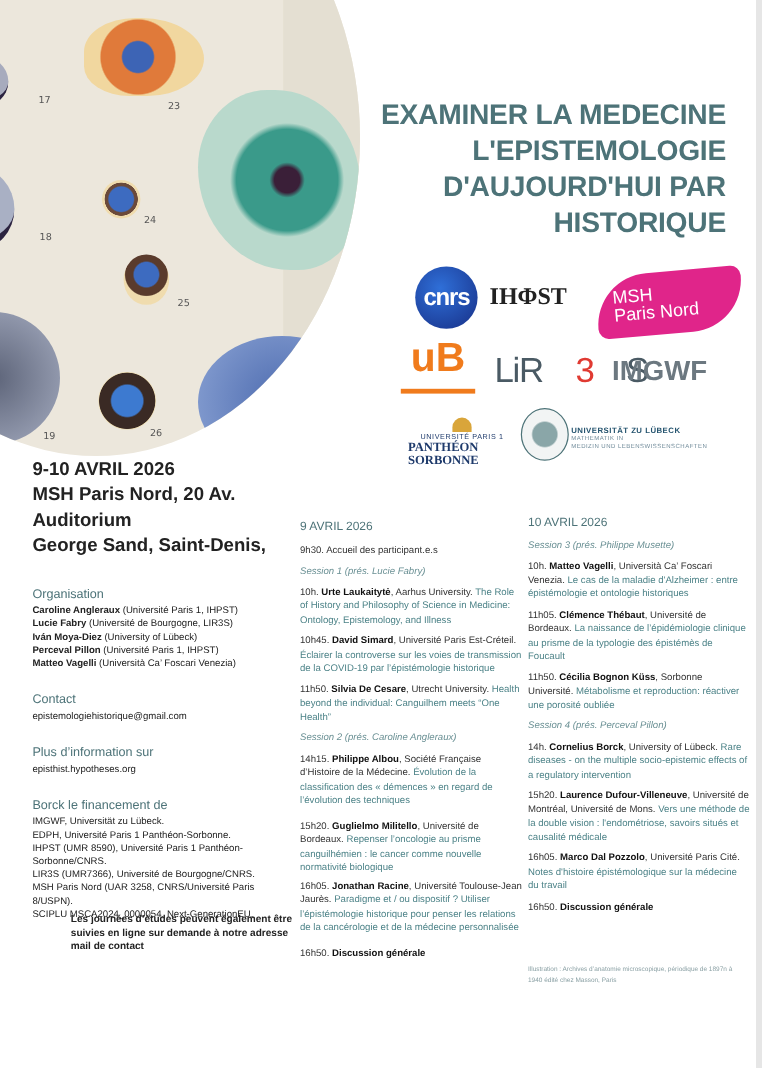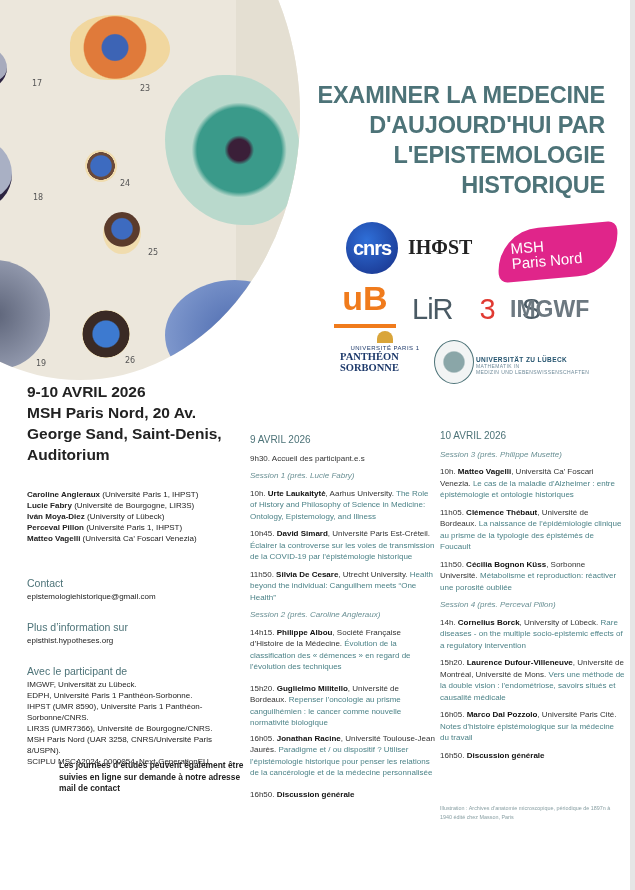--- a/index.html
+++ b/index.html
@@ -21,21 +21,21 @@
           background:radial-gradient(circle at 40% 35%, #2f6fd8, #172f86); color:#fff; font-size:20px; letter-spacing:-1px; }
   .ihpst { left:408px; top:236px; font-family:"Liberation Serif", serif; font-size:20px; color:#222; }
   .msh { left:497px; top:226px; width:122px; height:52px; background:#e0258a; color:#fff;
          border-radius:60px 12px 60px 12px; transform:rotate(-5deg); font-weight:normal; font-size:15px;
          line-height:15px; flex-direction:column; align-items:flex-start; padding-left:14px; box-sizing:border-box; }
   .ub { left:332px; top:280px; width:66px; height:36px; color:#f07b1c; font-size:34px; font-family:"Liberation Sans",sans-serif; }
   .ub-sub { position:absolute; left:334px; top:324px; width:62px; height:4px; background:#f07b1c; }
   .lir3s { left:412px; top:293px; font-size:29px; color:#4a5a64; font-weight:normal; letter-spacing:-1px;gap:27px; }
   .lir3s .three { color:#e03a32; }
   .imgwf { left:510px; top:296px; font-size:23px; color:#6c7880; }
-  .sorbonne { left:340px; top:331px; width:90px; flex-direction:column; color:#1e3a6b; }
+  .sorbonne { left:340px; top:348px; width:90px; flex-direction:column; color:#1e3a6b; }
   .sorbonne .dome { width:16px; height:12px; background:#d9a53a; border-radius:8px 8px 0 0; margin-bottom:2px; }
   .sorbonne .l1 { font-size:6px; font-weight:normal; letter-spacing:0.5px; }
   .sorbonne .l2 { font-family:"Liberation Serif",serif; font-size:10.5px; }
   .lubeck-seal { left:434px; top:340px; width:38px; height:42px; border-radius:50%; border:1px solid #4d7378;
                  background:radial-gradient(circle, #8aa6a8 0 35%, #f2f4f4 40%); }
   .lubeck { left:476px; top:356px; flex-direction:column; align-items:flex-start; color:#24536e; }
   .lubeck .l1 { font-size:6.5px; letter-spacing:0.4px; }
   .lubeck .l2 { font-size:5px; font-weight:normal; color:#6f8a99; letter-spacing:0.4px; }
   
   .event { position:absolute; left:27px; top:381px; font-weight:bold; font-size:15.5px; line-height:21px; color:#222; }
@@ -72,22 +72,22 @@
   <div class="cell" style="left:243px;top:362px;width:38px;height:42px;background:radial-gradient(circle at 50% 40%,#3d6bc0 0 32%,#5a3b2c 36% 55%,#f0dcae 58%);"></div>
   <span class="num" style="left:288px;top:398px;">25</span>
   <div class="cell" style="left:222px;top:460px;width:48px;height:48px;background:radial-gradient(circle,#3d7ad0 0 38%,#3a2a24 42% 68%,#e9d7a8 70%);"></div>
   <span class="num" style="left:265px;top:506px;">26</span>
   <div class="cell" style="left:305px;top:225px;width:135px;height:150px;background:radial-gradient(circle at 55% 50%,#3a1f38 0 10%,#3a9a8a 14% 40%,#b9d9cc 45%);border-radius:45% 55% 40% 60%;"></div>
   <div class="cell" style="left:305px;top:430px;width:140px;height:110px;background:radial-gradient(circle,#4e6cb0,#8ba3d4);"></div>
 </div>
 
 <div class="title">
   <div>EXAMINER LA MEDECINE</div>
+  <div>L'EPISTEMOLOGIE</div>
   <div>D'AUJOURD'HUI PAR</div>
-  <div>L'EPISTEMOLOGIE</div>
   <div>HISTORIQUE</div>
 </div>
 
 <div class="logo cnrs">
     <span>cnrs</span>
   </div>
 <div class="logo ihpst">
     <span>IHΦST</span>
   </div>
 <div class="logo msh">
@@ -114,44 +114,45 @@
 <div class="logo lubeck-seal"></div>
 <div class="logo lubeck">
   <span class="l1">UNIVERSITÄT ZU LÜBECK</span>
   <span class="l2">MATHEMATIK IN</span>
   <span class="l2">MEDIZIN UND LEBENSWISSENSCHAFTEN</span>
 </div>
 
 <div class="event">
   <div>9-10 AVRIL 2026</div>
   <div>MSH Paris Nord, 20 Av.</div>
+  <div>Auditorium</div>
   <div>George Sand, Saint-Denis,</div>
-  <div>Auditorium</div>
 </div>
 
 <div class="left" style="top:489px;">
+  <div class="sec-h">Organisation</div>
   <div><b>Caroline Angleraux</b><span> (Université Paris 1, IHPST)</span></div>
   <div><b>Lucie Fabry</b><span> (Université de Bourgogne, LIR3S)</span></div>
   <div><b>Iván Moya-Diez</b><span> (University of Lübeck)</span></div>
   <div><b>Perceval Pillon</b><span> (Université Paris 1, IHPST)</span></div>
   <div><b>Matteo Vagelli</b><span> (Università Ca’ Foscari Venezia)</span></div>
 </div>
 
 <div class="left" style="top:577px;">
   <div class="sec-h">Contact</div>
   <div>epistemologiehistorique@gmail.com</div>
 </div>
 
 <div class="left" style="top:621px;">
   <div class="sec-h">Plus d’information sur</div>
   <div>episthist.hypotheses.org</div>
 </div>
 
 <div class="left" style="top:665px;">
-  <div class="sec-h">Avec le participant de</div>
+  <div class="sec-h">Borck le financement de</div>
   <div>IMGWF, Universität zu Lübeck.</div>
   <div>EDPH, Université Paris 1 Panthéon-Sorbonne.</div>
   <div>IHPST (UMR 8590), Université Paris 1 Panthéon-Sorbonne/CNRS.</div>
   <div>LIR3S (UMR7366),  Université de Bourgogne/CNRS.</div>
   <div>MSH Paris Nord (UAR 3258, CNRS/Université Paris 8/USPN).</div>
   <div>SCIPLU MSCA2024_0000054,  Next-GenerationEU.</div>
 </div>
 
 <div class="note">Les journées d’études peuvent également être suivies en ligne sur demande à notre adresse mail de contact</div>
 

